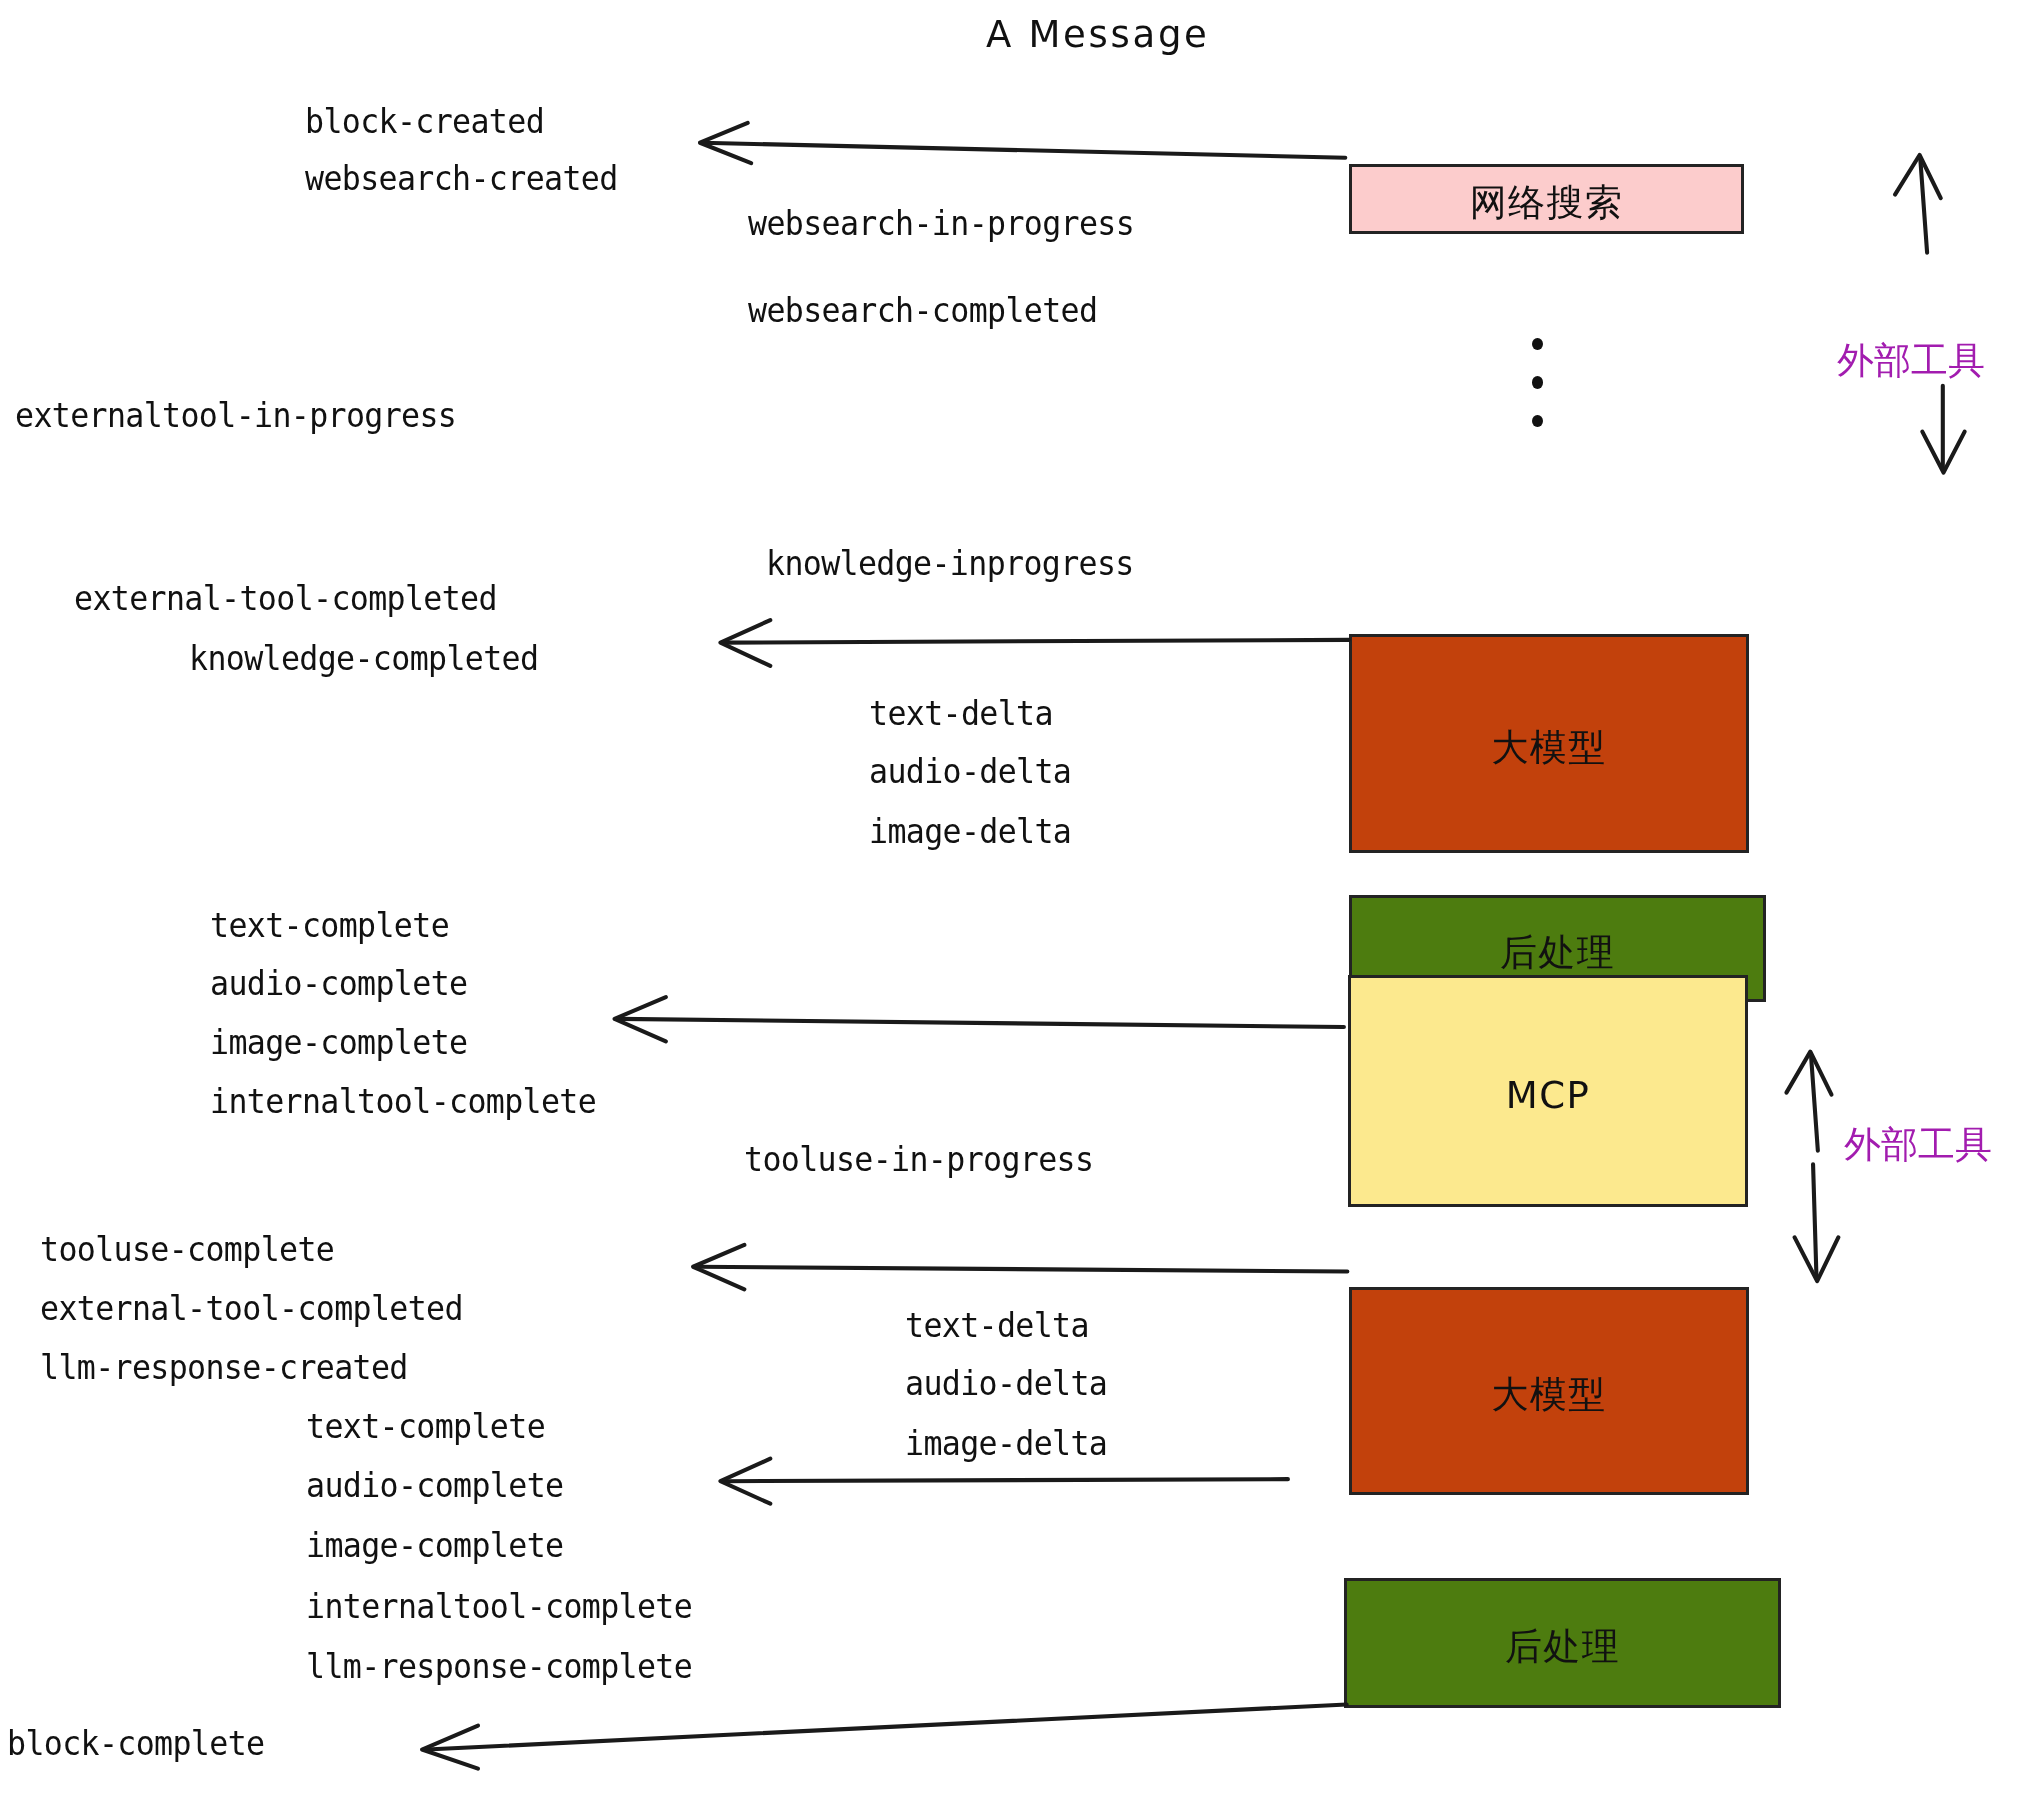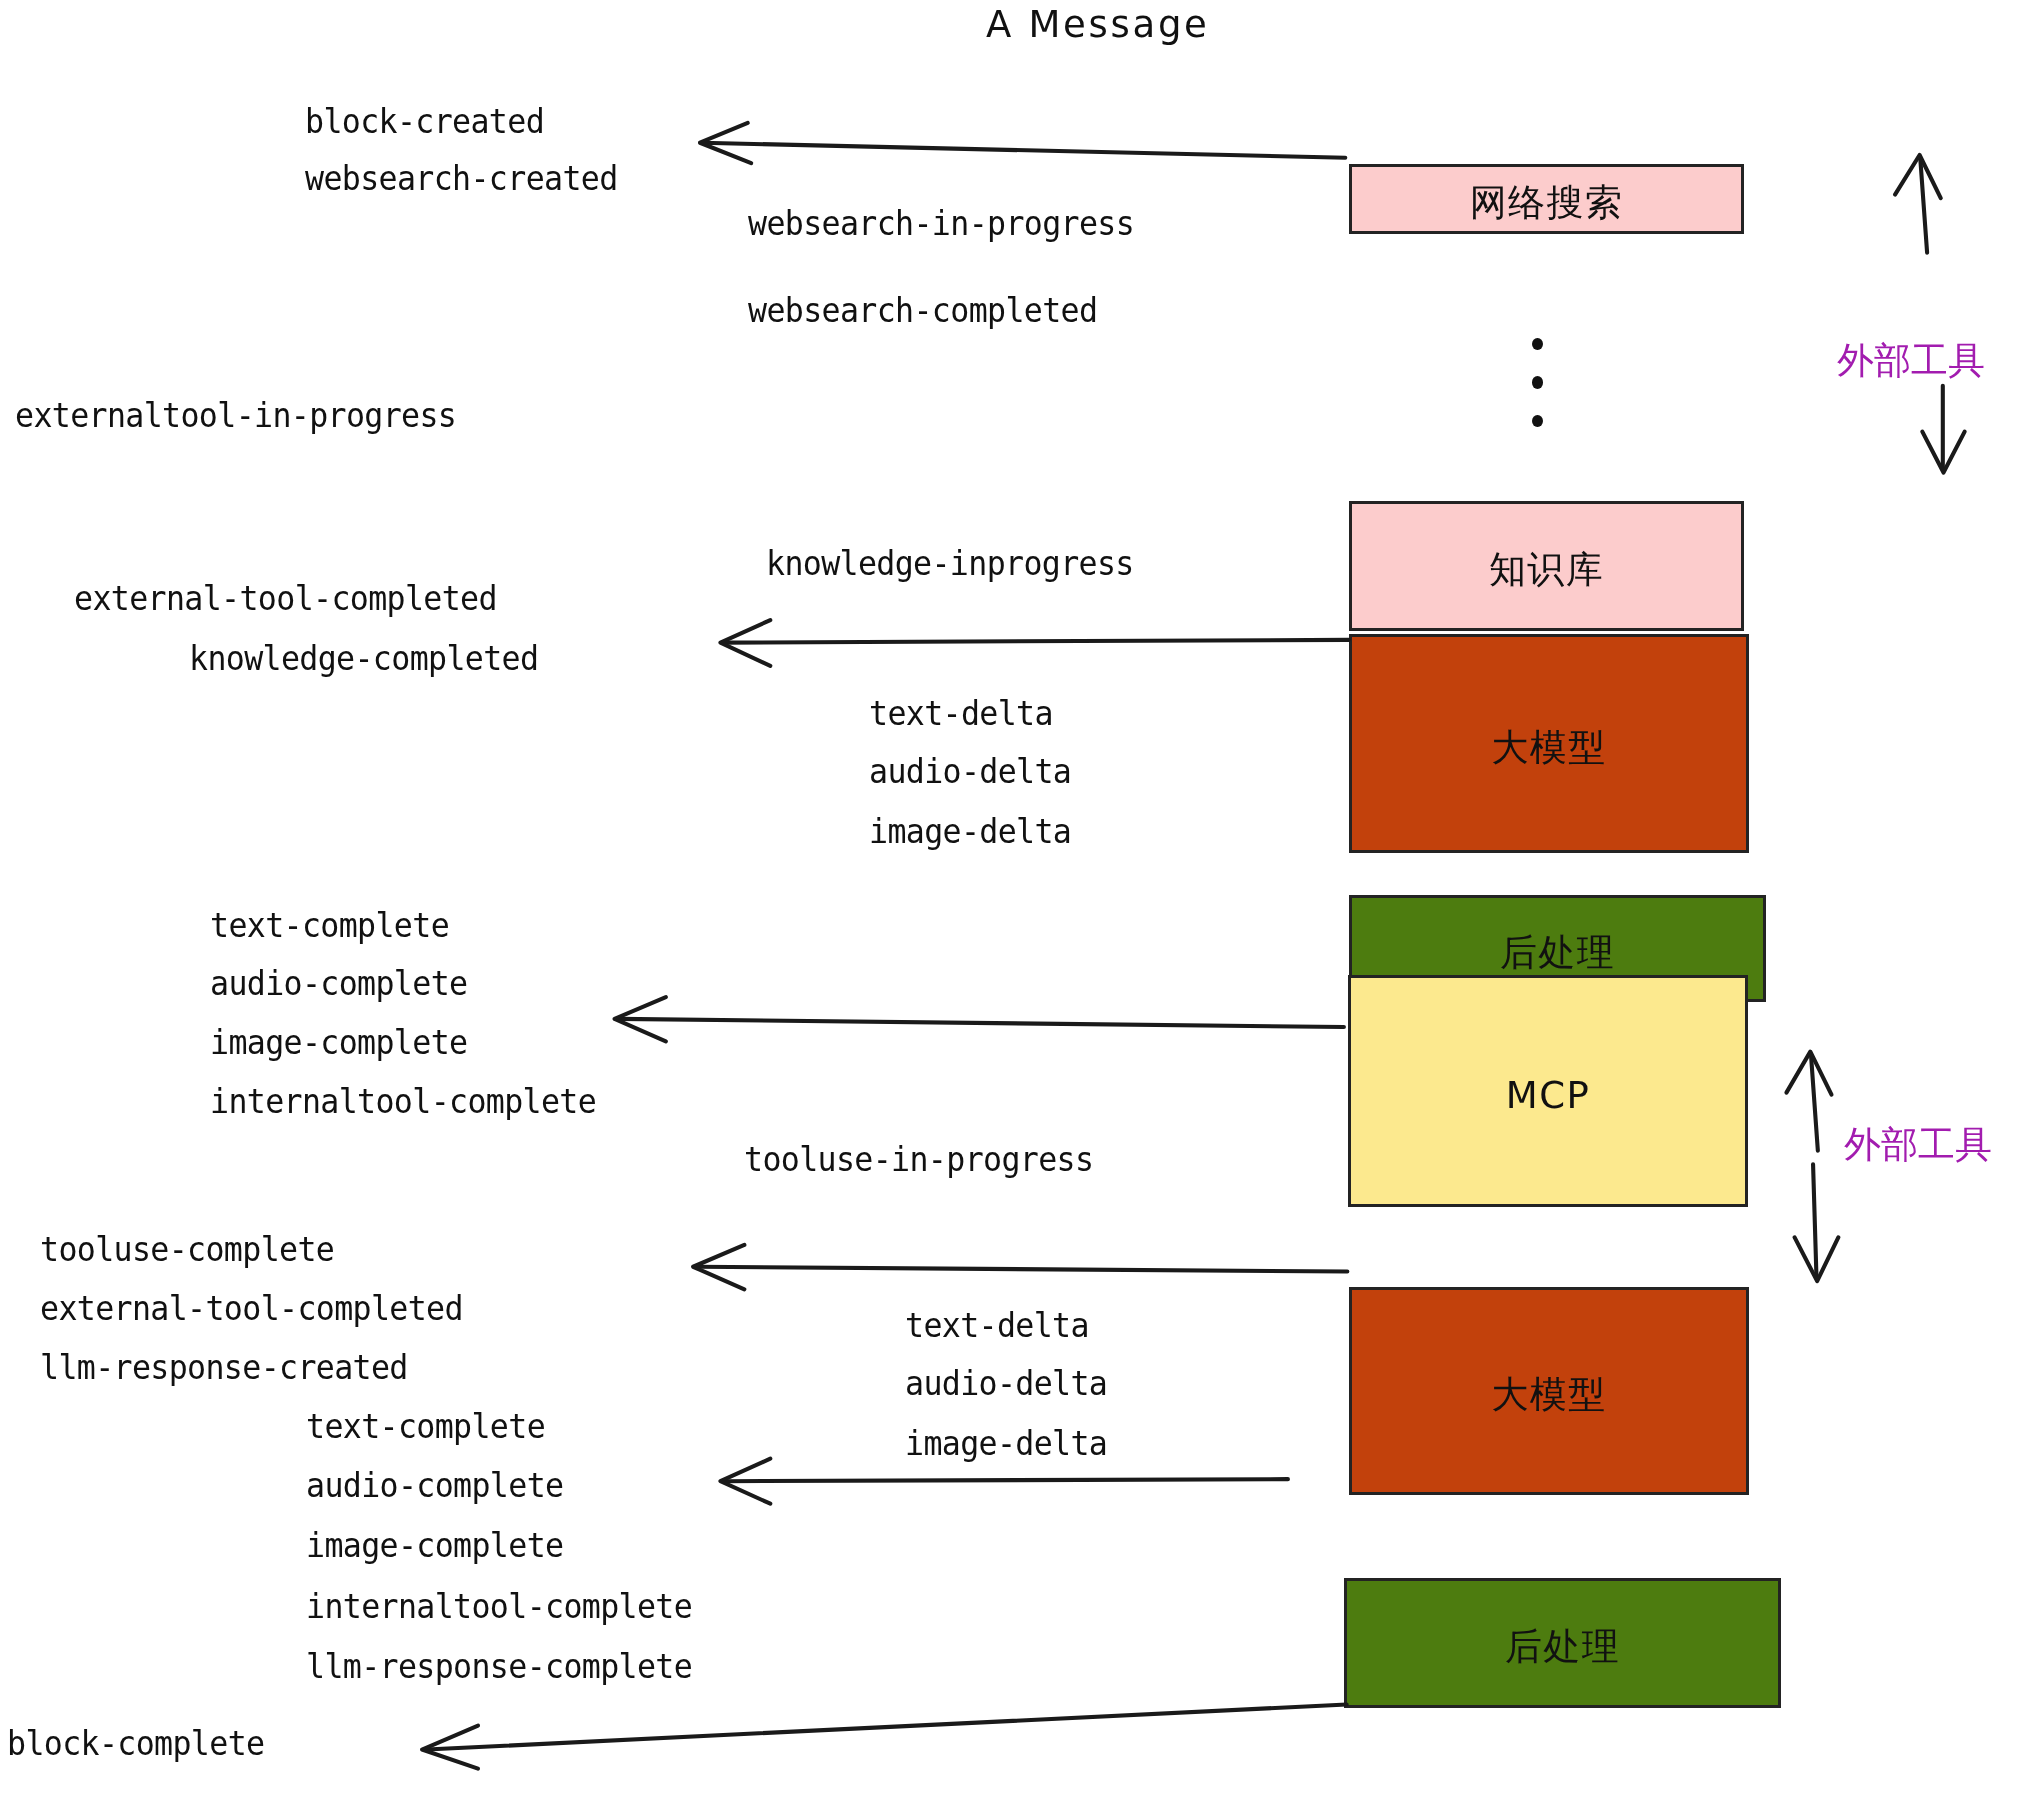--- a/index.html
+++ b/index.html
@@ -73,21 +73,21 @@
     position:absolute;left:0;top:0;
     width:2035px;height:1796px;
     pointer-events:none;
   }
 </style>
 </head>
 <body>
 
 <div id="canvas">
 
-  <div class="title" style="left:986px; top:3px;">A Message</div>
+  <div class="title" style="left:986px; top:13px;">A Message</div>
 
   <div class="ev" style="left:305px; top:101px;">block-created</div>
 
   <div class="ev" style="left:305px; top:158px;">websearch-created</div>
 
   <div class="ev" style="left:748px; top:203px;">websearch-in-progress</div>
 
   <div class="ev" style="left:748px; top:290px;">websearch-completed</div>
 
   <div class="ev" style="left:15px; top:395px;">externaltool-in-progress</div>
@@ -141,23 +141,20 @@
   <div class="box pink" style="left:1349px; top:164px; width:395px; height:70px;">
     <span class="lbl">网络搜索</span>
   </div>
 
   <div class="vdots" style="left:1532px; top:338px;">
     <i></i>
     <i></i>
     <i></i>
   </div>
 
-  <div class="box pink" style="left:1349px; top:501px; width:395px; height:130px;">
-    <span class="lbl">知识库</span>
-  </div>
 
   <div class="box green" style="left:1349px; top:634px; width:400px; height:219px;">
     <span class="lbl">大模型</span>
   </div>
 
   <div class="box plain" style="left:1349px; top:895px; width:417px; height:107px;">
     <span class="lbl">后处理</span>
   </div>
 
   <div class="box yellow" style="left:1348px; top:975px; width:400px; height:232px;">

